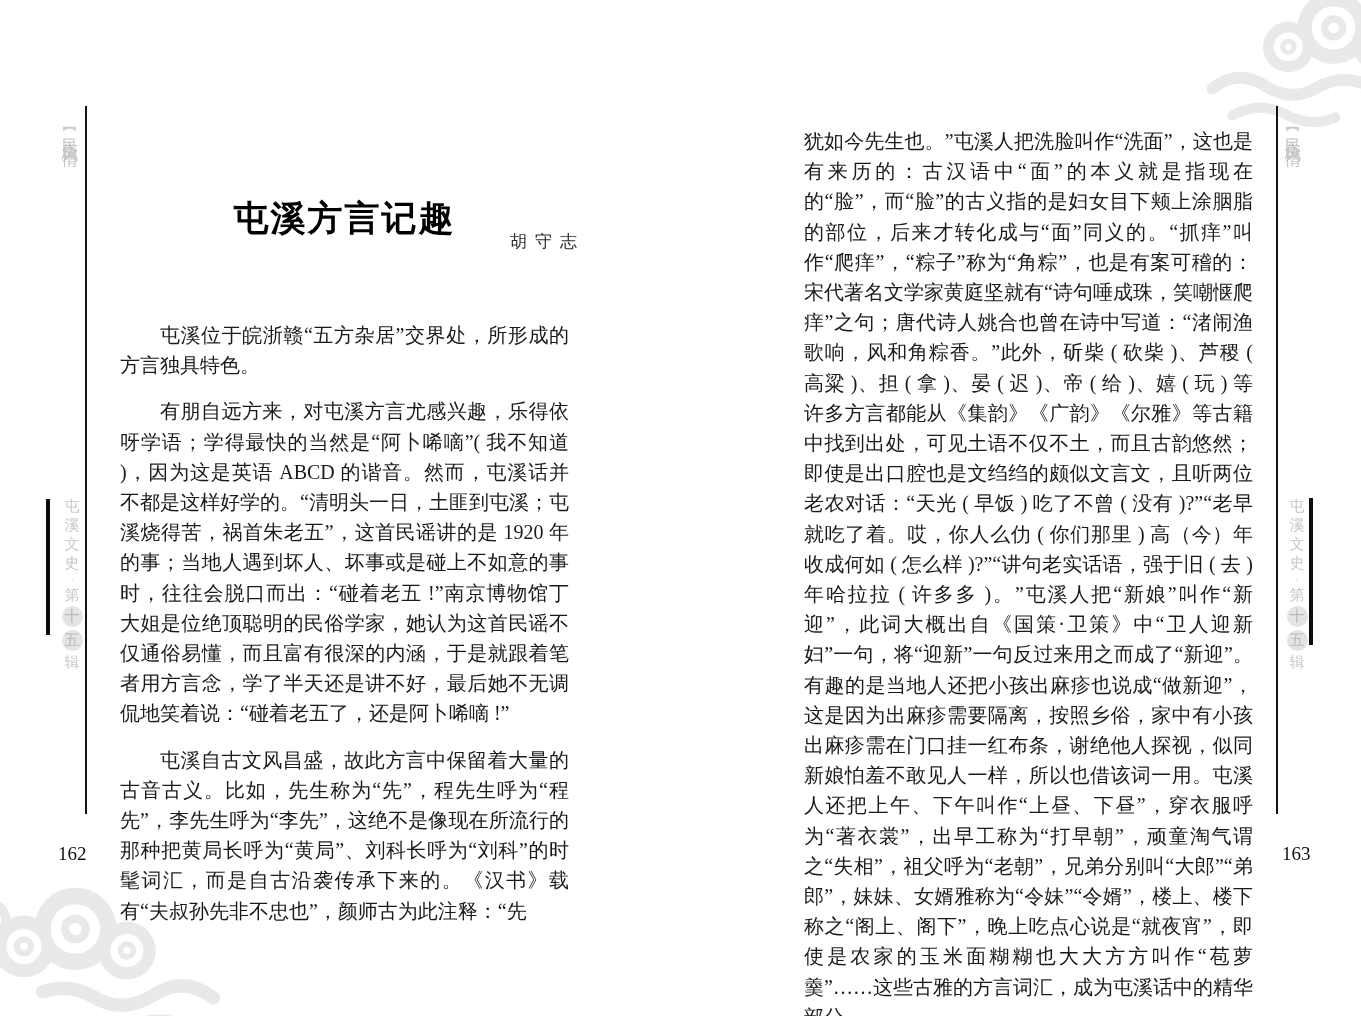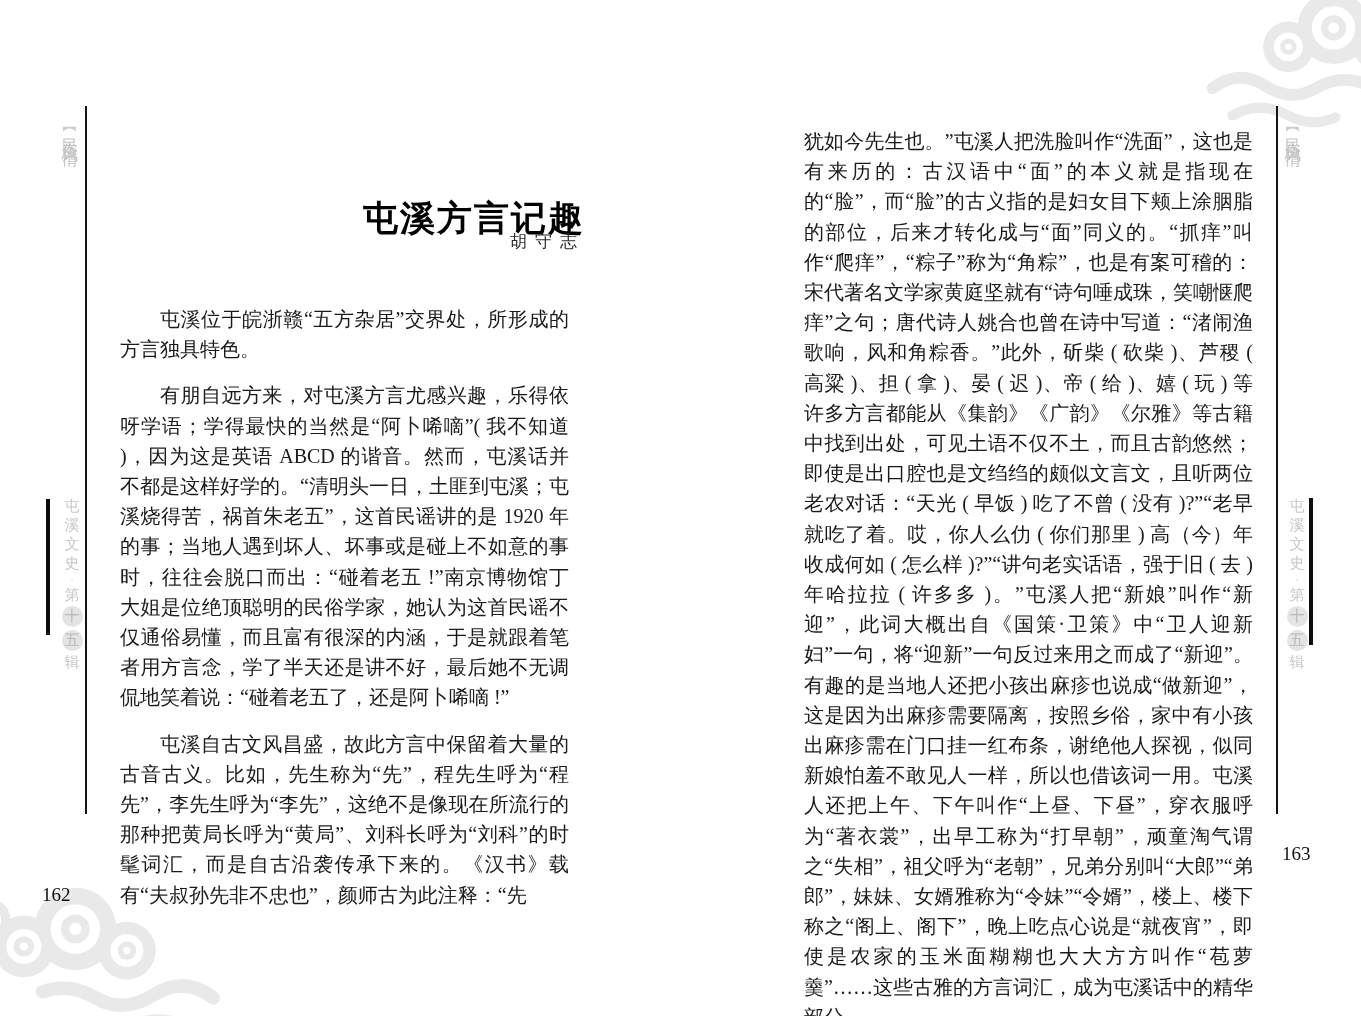--- a/index.html
+++ b/index.html
@@ -31,39 +31,39 @@
   .series-char.circled{
     width:21px;height:21px;line-height:21px;border-radius:50%;
     background:#e4e4e4;color:#b9b9b9;
   }
   .series-char.dot{height:10px;line-height:10px;font-size:11px;}
   .series-bar{position:absolute;width:4px;background:#0d0d0d;}
   #bar-left{left:46px;top:499px;height:136px;}
   #bar-right{left:1309px;top:498px;height:147px;}
 
   #page-title{
-    position:absolute;left:104px;top:172px;width:481px;text-align:right;
+    position:absolute;left:104px;top:172px;width:481px;text-align:center;
     font-size:35px;font-weight:bold;letter-spacing:2px;color:#000;
   }
   #page-author{
     position:absolute;left:104px;top:230px;width:481px;text-align:right;
     font-size:17px;letter-spacing:8px;color:#2a2a2a;
   }
 
   .body-col{
     position:absolute;width:481px;font-size:20px;line-height:30.2px;
     text-align:justify;color:#1a1a1a;
   }
-  #left-body{left:104px;top:288px;}
+  #left-body{left:104px;top:304px;}
   #right-body{left:788px;top:110px;}
   .para{margin:16px;text-indent:2em;}
   .para.no-indent{text-indent:0;}
 
   .pagenum{position:absolute;font-size:19px;color:#111;}
-  #pagenum-left{left:42px;top:843px;margin-top:41px;}
+  #pagenum-left{left:58px;top:843px;}
   #pagenum-right{left:1282px;top:843px;}
 
   .cloud{position:absolute;pointer-events:none;}
   #cloud-tr{left:1198px;top:-22px;width:235px;height:163px;}
   #cloud-bl{left:-38px;top:872px;width:268px;height:186px;transform:scaleX(-1);}
 </style>
 </head>
 <body>
 
 <svg width="0" height="0" style="position:absolute" aria-hidden="true">

